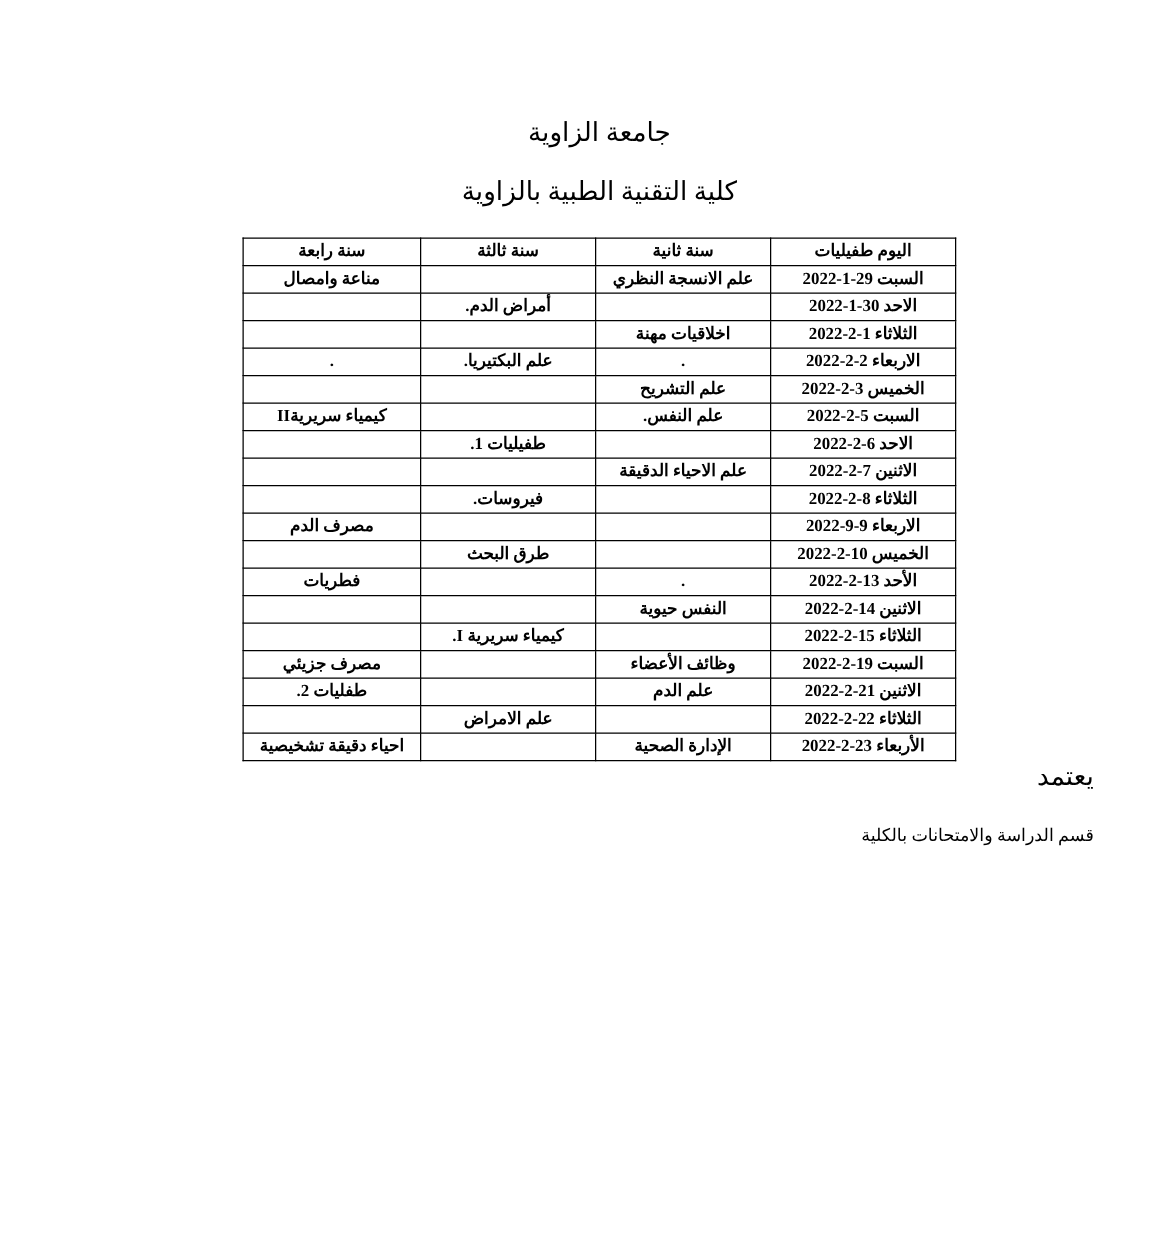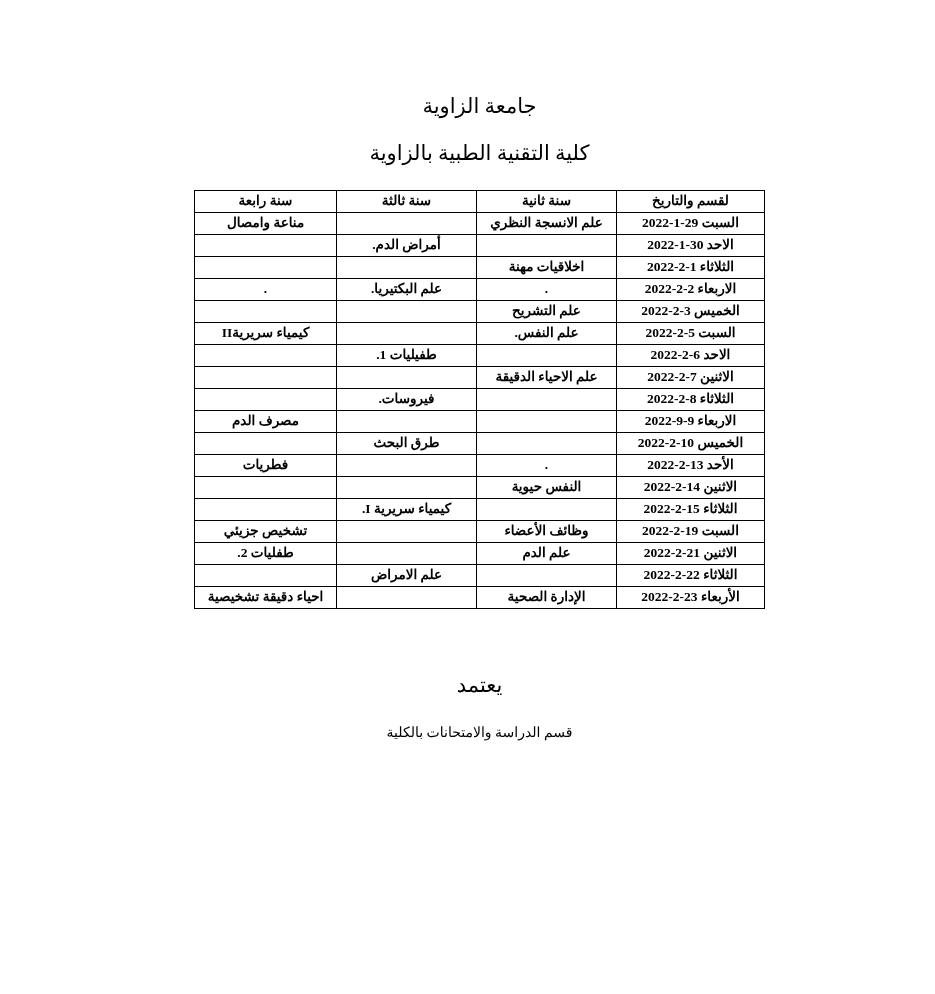--- a/index.html
+++ b/index.html
@@ -53,22 +53,21 @@
     font-weight: 700;
     line-height: 1.1;
     overflow: hidden;
     white-space: nowrap;
   }
   table.schedule col.c-date { width: 148px; }
   table.schedule col.c-y2 { width: 140px; }
   table.schedule col.c-y3 { width: 140px; }
   table.schedule col.c-y4 { width: 142px; }
   .footer {
-    margin-top: 64px;
-    text-align: center;
+    text-align: right;
     width: 100%;
   }
   .footer .line1 {
     font-size: 21px;
     margin-bottom: 26px;
   }
   .footer .line2 {
     font-size: 14px;
   }
 </style>
@@ -82,21 +81,21 @@
 
   <table class="schedule">
     <colgroup>
       <col class="c-date">
       <col class="c-y2">
       <col class="c-y3">
       <col class="c-y4">
     </colgroup>
     <thead>
       <tr>
-        <th>لقسم والتاريخ</th>
+        <th>اليوم طفيليات</th>
         <th>سنة ثانية</th>
         <th>سنة ثالثة</th>
         <th>سنة رابعة</th>
       </tr>
     </thead>
     <tbody>
       <tr>
         <td>السبت 29-1-2022</td>
         <td>علم الانسجة النظري</td>
         <td></td>
@@ -177,21 +176,21 @@
       <tr>
         <td>الثلاثاء 15-2-2022</td>
         <td></td>
         <td>كيمياء سريرية I.</td>
         <td></td>
       </tr>
       <tr>
         <td>السبت 19-2-2022</td>
         <td>وظائف الأعضاء</td>
         <td></td>
-        <td>تشخيص جزيئي</td>
+        <td>مصرف جزيئي</td>
       </tr>
       <tr>
         <td>الاثنين 21-2-2022</td>
         <td>علم الدم</td>
         <td></td>
         <td>طفليات 2.</td>
       </tr>
       <tr>
         <td>الثلاثاء 22-2-2022</td>
         <td></td>

